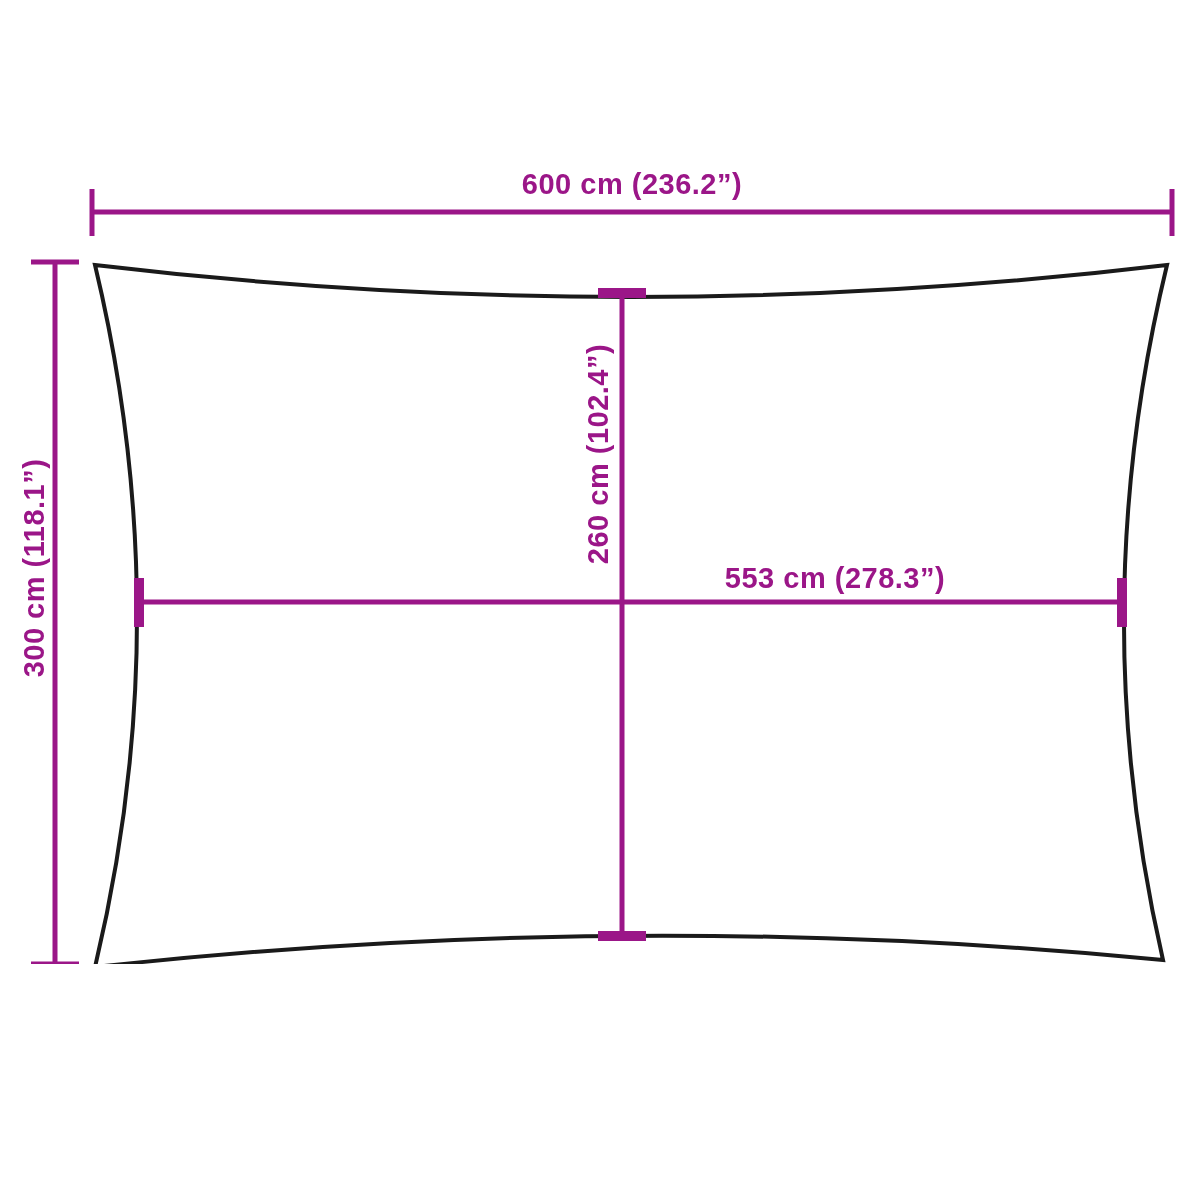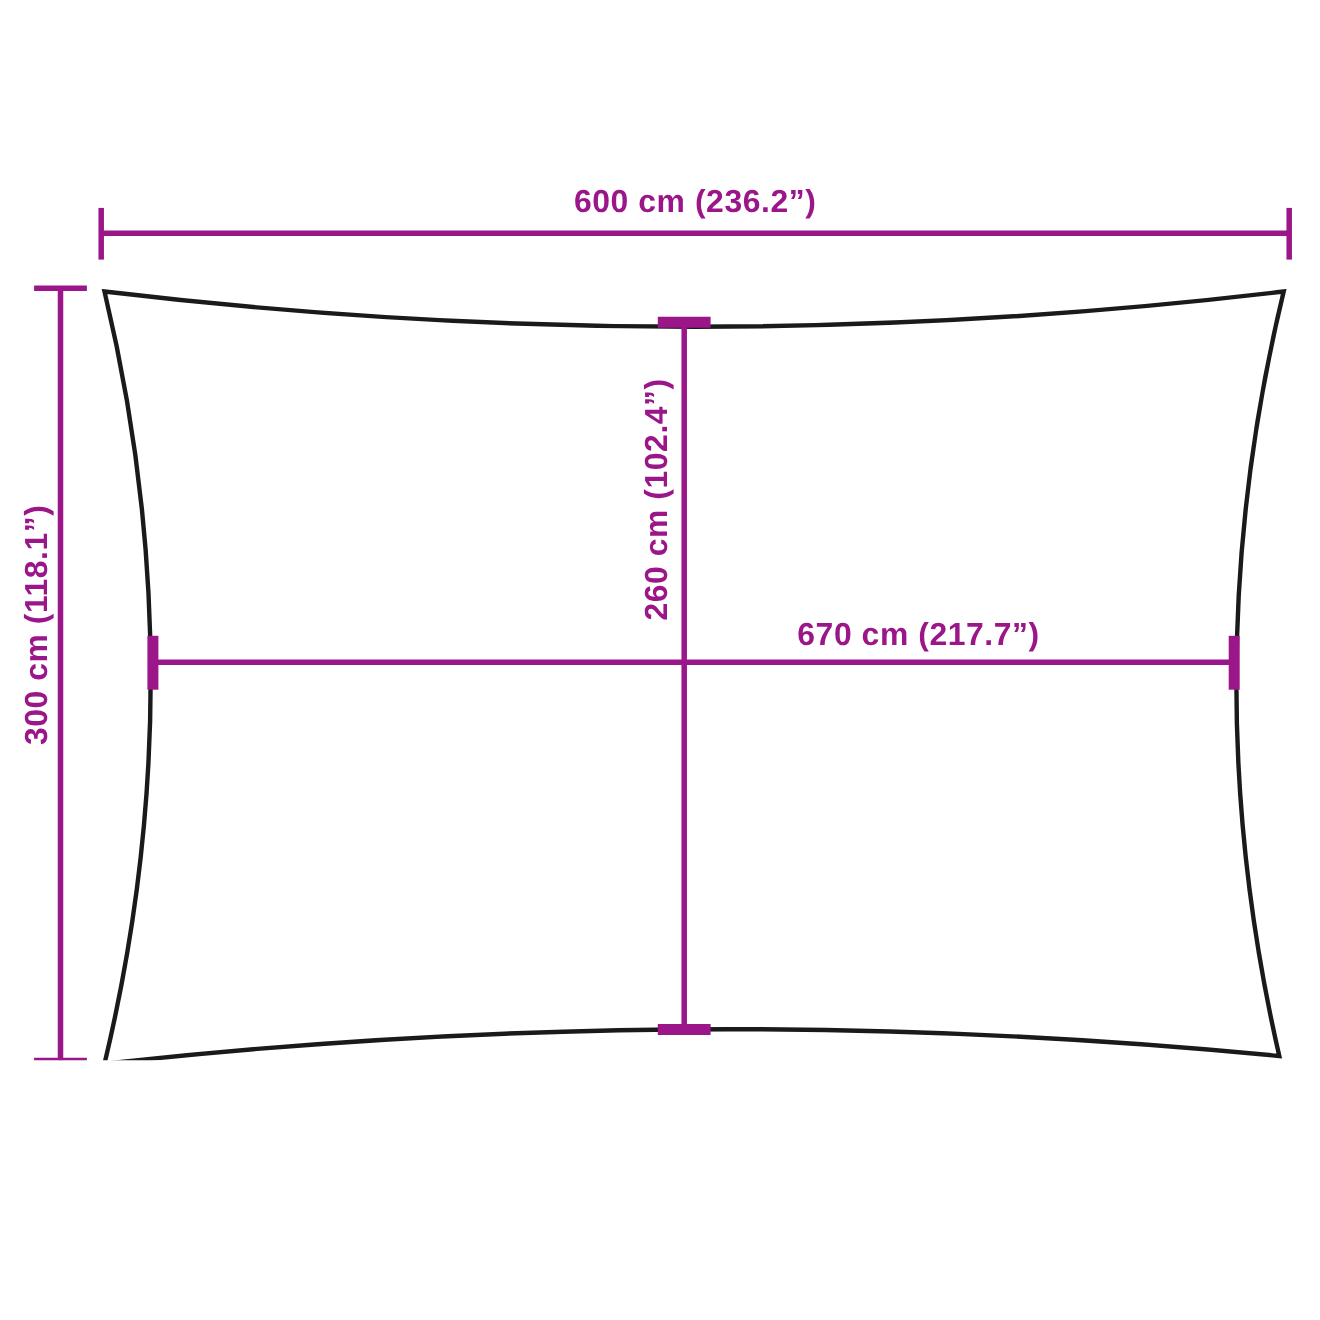--- a/index.html
+++ b/index.html
@@ -77,15 +77,15 @@
       </g>
     </g>
   </svg>
 
   <div class="dim-label h" style="left: 632px; top: 184px;">600 cm (236.2”)</div>
 
   <div class="dim-label v" style="left: 34px; top: 568px;">300 cm (118.1”)</div>
 
   <div class="dim-label v" style="left: 598px; top: 454px;">260 cm (102.4”)</div>
 
-  <div class="dim-label h" style="left: 835px; top: 578px;">670 cm (217.7”)</div>
+  <div class="dim-label h" style="left: 835px; top: 578px;">553 cm (278.3”)</div>
 
 </div>
 
 </body></html>

